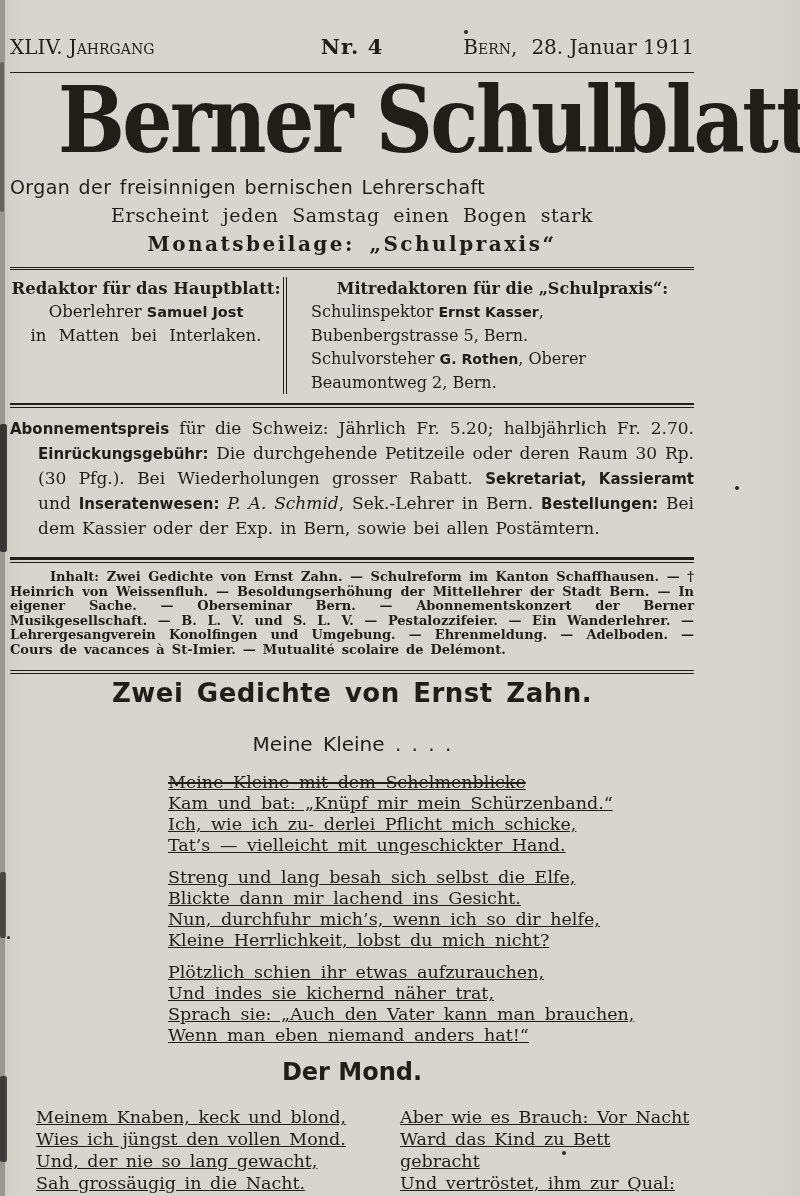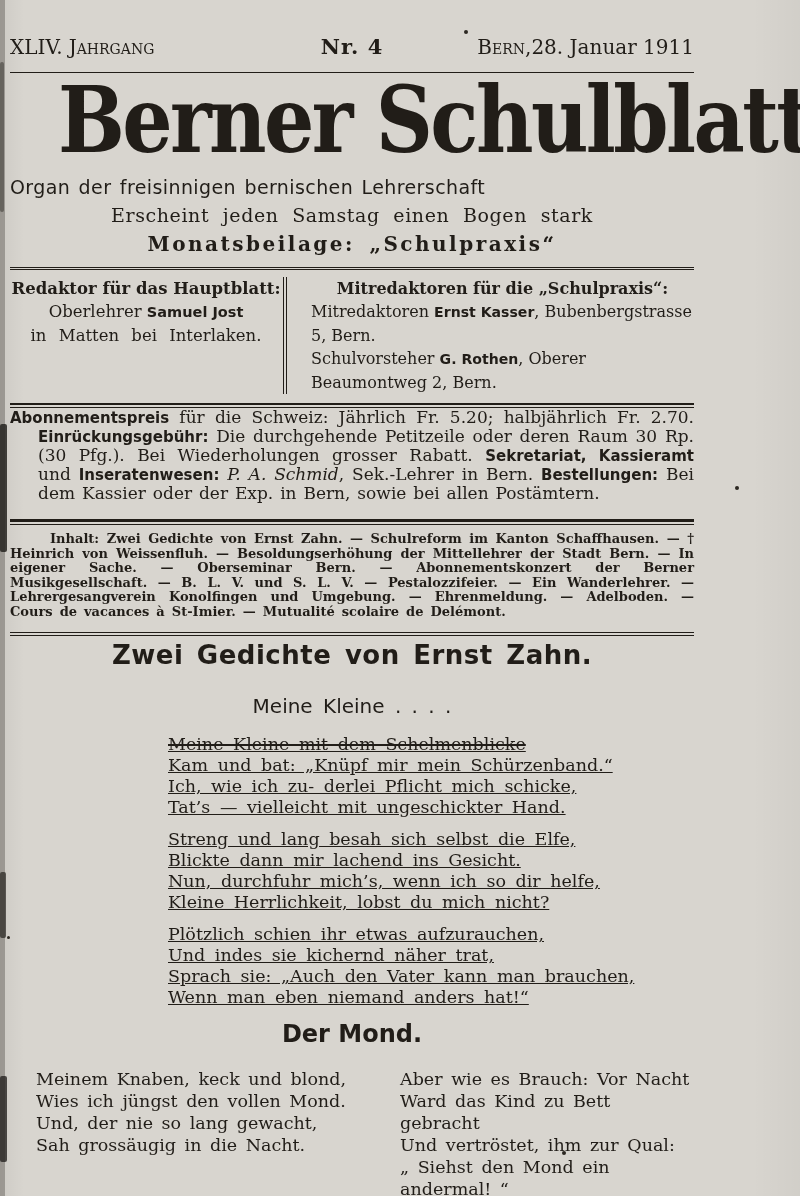--- a/index.html
+++ b/index.html
@@ -18,21 +18,21 @@
     overflow:hidden;
   }
   .content{width:684px;margin-left:10px;padding-top:34px;position:relative;}
 
   
   .issue-line{display:grid;grid-template-columns:1fr auto 1fr;align-items:baseline;font-size:20px;margin-bottom:13px;}
   .sc{font-variant:small-caps;}
   .vol-numeral{margin-right:6px;}
   .issue-no{font-weight:bold;font-size:21px;letter-spacing:1px;}
   .dateline{text-align:right;}
-  .date-city{margin-right:0;}
+  .date-city{margin-right:14px;}
 
   .rule{width:100%;}
   .rule-single{border-top:1.5px solid var(--ink);height:0;}
   .rule-double-thin{height:3px;border-top:1px solid var(--ink);border-bottom:1px solid var(--ink);}
   .rule-thick-thin{height:5px;border-top:2.5px solid var(--ink);border-bottom:1px solid var(--ink);}
   .rule-heavy{height:6px;border-top:3.5px solid var(--ink);border-bottom:1.5px solid var(--ink);}
   .rule-hairline-double{height:3.5px;border-top:1px solid var(--ink);border-bottom:1px solid var(--ink);}
 
   
   .masthead-title{
@@ -50,40 +50,40 @@
   .editor-col{font-size:16.5px;line-height:23px;}
   .editor-left{text-align:center;}
   .editor-divider{width:4px;border-left:1px solid var(--ink);border-right:1px solid var(--ink);justify-self:center;}
   .editor-right{padding-left:23px;font-size:16px;}
   .editor-right .role{text-align:center;}
   .brole{font-weight:bold;}
   .bname{font-family:"DejaVu Sans", sans-serif;font-weight:bold;font-size:0.88em;}
   .wword{word-spacing:7px;}
 
   
-  .subscription{margin-top:0;font-size:17px;line-height:18px;text-align:justify;padding-left:28px;text-indent:-28px;word-spacing:1.5px;}
+  .subscription{margin-top:8px;font-size:17px;line-height:24px;text-align:justify;padding-left:28px;text-indent:-28px;word-spacing:1.5px;}
   .bseg{font-family:"DejaVu Sans", sans-serif;font-weight:bold;font-size:15px;}
   .iseg{font-style:italic;}
 
   
   .toc{margin-top:7px;font-weight:bold;font-size:13px;line-height:14.5px;text-align:justify;text-indent:40px;word-spacing:2.5px;}
 
   
   .article-title{margin-top:4px;font-family:"DejaVu Sans", sans-serif;font-weight:bold;font-size:26px;text-align:center;letter-spacing:0.5px;word-spacing:4px;}
   .poem-title{margin-top:24px;font-family:"DejaVu Sans", sans-serif;font-weight:normal;font-size:20px;text-align:center;word-spacing:4px;}
   .poem{font-size:17.5px;line-height:21px;word-spacing:4px;text-decoration:underline;}
   .poem-1{margin:15px 0 0 158px;}
   .stanza{margin-bottom:11px;}
   .stanza:last-child{margin-bottom:0;}
   .struck{text-decoration:line-through;text-decoration-thickness:2px;}
 
   .poem-2-title{margin-top:12px;font-family:"DejaVu Sans", sans-serif;font-weight:bold;font-size:24px;text-align:center;}
   .poem-2{display:grid;grid-template-columns:390px 1fr;margin-top:6px;font-size:17.5px;line-height:22px;word-spacing:3px;}
   .poem-2 .col-left{padding-left:26px;}
-  .poem-2 .stanza{margin-bottom:10px;}
+  .poem-2 .stanza{margin-bottom:10px;text-decoration:underline;}
 
   
   .scan-edge{position:absolute;left:0;top:0;width:5px;height:1196px;background:rgba(35,32,28,0.30);}
   .edge-blob{position:absolute;left:0;background:#262320;border-radius:2px;}
   .blob-1{top:62px;height:150px;width:4px;opacity:0.45;}
   .blob-2{top:424px;height:128px;width:7px;opacity:0.85;}
   .blob-3{top:872px;height:66px;width:6px;opacity:0.7;}
   .blob-4{top:1076px;height:86px;width:7px;opacity:0.8;}
   .speck{position:absolute;background:#2c2822;border-radius:50%;}
   .speck-1{left:464px;top:30px;width:4px;height:4px;}
@@ -122,21 +122,21 @@
   <div class="rule rule-double-thin"></div>
   <div class="editor-box">
     <div class="editor-col editor-left">
       <div class="brole">Redaktor für das Hauptblatt:</div>
       <div><span>Oberlehrer </span><span class="bname">Samuel Jost</span></div>
       <div class="wword">in Matten bei Interlaken.</div>
     </div>
     <div class="editor-divider"></div>
     <div class="editor-col editor-right">
       <div class="brole role">Mitredaktoren für die „Schulpraxis“:</div>
-      <div><span>Mitredaktoren </span><span class="bname">Ernst Kasser</span><span>, Bubenbergstrasse 5, Bern.</span></div>
+      <div><span>Schulinspektor </span><span class="bname">Ernst Kasser</span><span>, Bubenbergstrasse 5, Bern.</span></div>
       <div><span>Schulvorsteher </span><span class="bname">G. Rothen</span><span>, Oberer Beaumontweg 2, Bern.</span></div>
     </div>
   </div>
   <div class="rule rule-thick-thin"></div>
 
   <p class="subscription"><span class="bseg">Abonnementspreis</span><span> für die Schweiz: Jährlich Fr. 5.20; halbjährlich Fr. 2.70. </span><span class="bseg">Einrückungsgebühr:</span><span> Die durchgehende Petitzeile oder deren Raum 30 Rp. (30 Pfg.). Bei Wiederholungen grosser Rabatt. </span><span class="bseg">Sekretariat, Kassieramt</span><span> und </span><span class="bseg">Inseratenwesen:</span><span> </span><span class="iseg">P. A. Schmid</span><span>, Sek.-Lehrer in Bern. </span><span class="bseg">Bestellungen:</span><span> Bei dem Kassier oder der Exp. in Bern, sowie bei allen Postämtern.</span></p>
 
   <div class="rule rule-heavy"></div>
 
   <p class="toc"><span>Inhalt:</span><span> Zwei Gedichte von Ernst Zahn. — Schulreform im Kanton Schaffhausen. — † Heinrich von Weissenfluh. — Besoldungserhöhung der Mittellehrer der Stadt Bern. — In eigener Sache. — Oberseminar Bern. — Abonnementskonzert der Berner Musikgesellschaft. — B. L. V. und S. L. V. — Pestalozzifeier. — Ein Wanderlehrer. — Lehrergesangverein Konolfingen und Umgebung. — Ehrenmeldung. — Adelboden. — Cours de vacances à St-Imier. — Mutualité scolaire de Delémont.</span></p>

